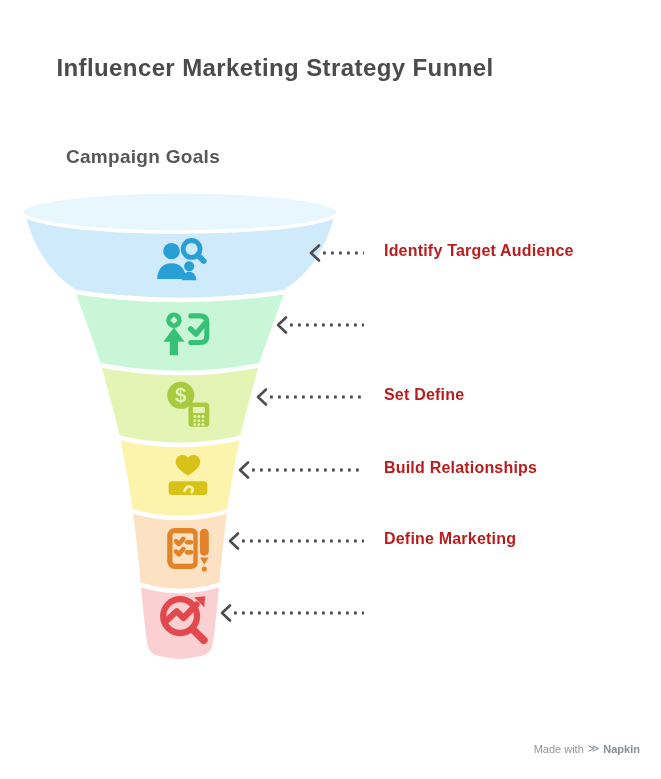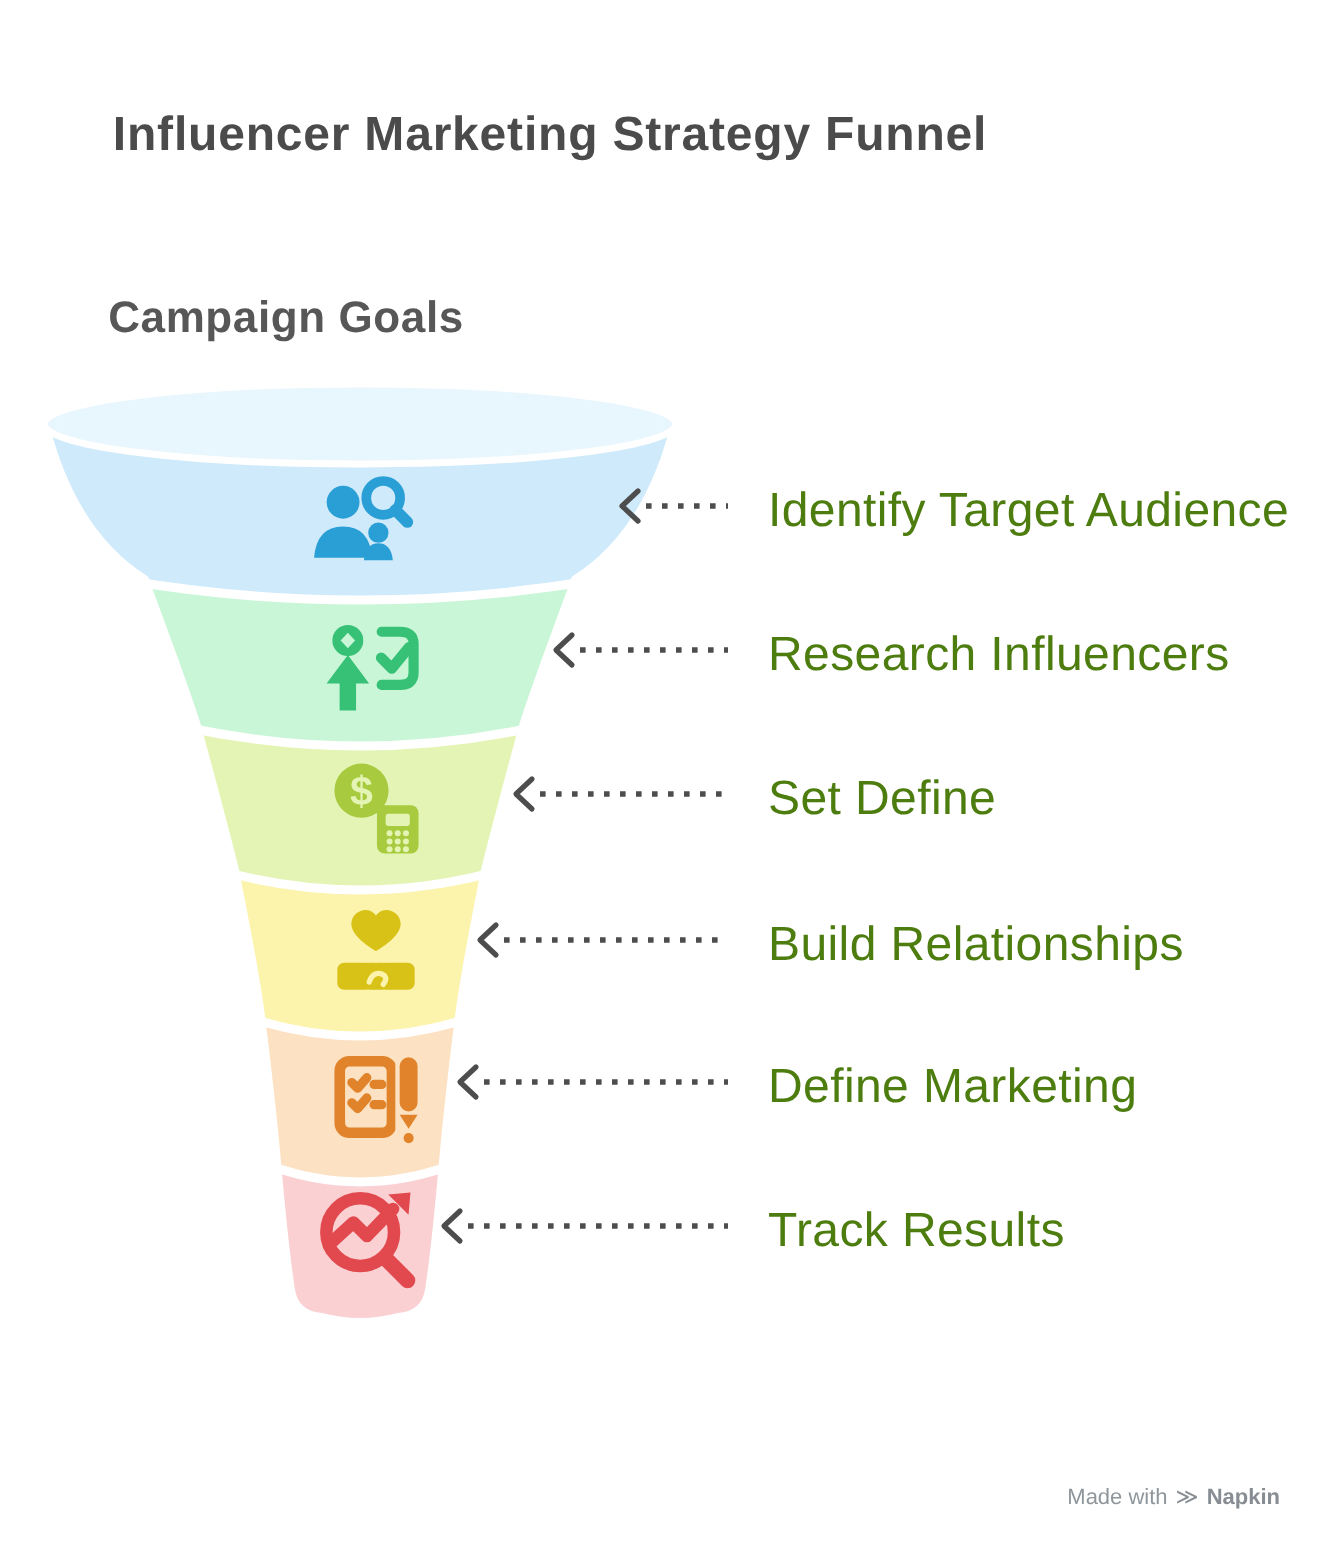--- a/index.html
+++ b/index.html
@@ -1,28 +1,28 @@
 <!DOCTYPE html>
 <html><head>
 <meta charset="utf-8">
 <style>
   html,body{margin:0;padding:0;background:#fff;}
   .page{position:relative;width:661px;height:779px;background:#ffffff;overflow:hidden;
         font-family:"Liberation Sans","DejaVu Sans",sans-serif;}
   .title{position:absolute;left:0;top:54px;width:550px;text-align:center;
          font-size:24px;font-weight:bold;color:#4b4b4b;letter-spacing:.4px;}
   .top-label{position:absolute;left:43px;top:146px;width:200px;text-align:center;
-         font-size:22px;font-weight:bold;color:#575757;letter-spacing:.3px;}
+         font-size:19px;font-weight:bold;color:#575757;letter-spacing:.3px;}
   .bottom-label{position:absolute;left:68px;top:672px;width:220px;text-align:center;
          font-size:18px;font-weight:bold;color:#575757;line-height:25px;letter-spacing:.2px;}
   .funnel-svg{position:absolute;left:0;top:190px;}
   .stage-icon{position:absolute;width:58px;height:58px;}
   .arrow{position:absolute;height:20px;}
-  .stage-label{position:absolute;left:384px;font-size:24px;font-weight:normal;
-         color:#4d7c0f;letter-spacing:.2px;white-space:nowrap;}
+  .stage-label{position:absolute;left:384px;font-size:16px;font-weight:bold;
+         color:#b91c1c;letter-spacing:.2px;white-space:nowrap;}
   .watermark{position:absolute;right:21px;bottom:24px;font-size:11px;color:#8f969b;
          display:flex;align-items:flex-end;gap:4px;}
   .watermark .brand{font-weight:bold;color:#878d92;}
   .watermark .wm-icon{font-size:11px;color:#878d92;}
 </style>
 </head>
 <body>
 
 <div class="page">
 
@@ -154,21 +154,20 @@
   <svg class="arrow" style="left:308px;top:243px" width="58" height="20" viewBox="0 0 58 20">
     <path d="M11 2.5 L3 10 L11 17.5" fill="none" stroke="#4d4d4d" stroke-width="2.6" stroke-linecap="round" stroke-linejoin="round"></path>
     <line x1="15" y1="10" x2="56" y2="10" stroke="#4d4d4d" stroke-width="2.8" stroke-dasharray="2.8 5.2"></line>
   </svg>
   <div class="stage-label" style="top:242px">Identify Target Audience</div>
 
   <svg class="arrow" style="left:275px;top:315px" width="91" height="20" viewBox="0 0 91 20">
     <path d="M11 2.5 L3 10 L11 17.5" fill="none" stroke="#4d4d4d" stroke-width="2.6" stroke-linecap="round" stroke-linejoin="round"></path>
     <line x1="15" y1="10" x2="89" y2="10" stroke="#4d4d4d" stroke-width="2.8" stroke-dasharray="2.8 5.2"></line>
   </svg>
-  <div class="stage-label" style="top:314px">Research Influencers</div>
 
   <svg class="arrow" style="left:255px;top:387px" width="111" height="20" viewBox="0 0 111 20">
     <path d="M11 2.5 L3 10 L11 17.5" fill="none" stroke="#4d4d4d" stroke-width="2.6" stroke-linecap="round" stroke-linejoin="round"></path>
     <line x1="15" y1="10" x2="109" y2="10" stroke="#4d4d4d" stroke-width="2.8" stroke-dasharray="2.8 5.2"></line>
   </svg>
   <div class="stage-label" style="top:386px">Set Define</div>
 
   <svg class="arrow" style="left:237px;top:460px" width="129" height="20" viewBox="0 0 129 20">
     <path d="M11 2.5 L3 10 L11 17.5" fill="none" stroke="#4d4d4d" stroke-width="2.6" stroke-linecap="round" stroke-linejoin="round"></path>
     <line x1="15" y1="10" x2="127" y2="10" stroke="#4d4d4d" stroke-width="2.8" stroke-dasharray="2.8 5.2"></line>
@@ -178,21 +177,20 @@
   <svg class="arrow" style="left:227px;top:531px" width="139" height="20" viewBox="0 0 139 20">
     <path d="M11 2.5 L3 10 L11 17.5" fill="none" stroke="#4d4d4d" stroke-width="2.6" stroke-linecap="round" stroke-linejoin="round"></path>
     <line x1="15" y1="10" x2="137" y2="10" stroke="#4d4d4d" stroke-width="2.8" stroke-dasharray="2.8 5.2"></line>
   </svg>
   <div class="stage-label" style="top:530px">Define Marketing</div>
 
   <svg class="arrow" style="left:219px;top:603px" width="147" height="20" viewBox="0 0 147 20">
     <path d="M11 2.5 L3 10 L11 17.5" fill="none" stroke="#4d4d4d" stroke-width="2.6" stroke-linecap="round" stroke-linejoin="round"></path>
     <line x1="15" y1="10" x2="145" y2="10" stroke="#4d4d4d" stroke-width="2.8" stroke-dasharray="2.8 5.2"></line>
   </svg>
-  <div class="stage-label" style="top:602px">Track Results</div>
 
 
   <div class="watermark">
     <span>Made with</span>
     <span class="wm-icon">≫</span>
     <span class="brand">Napkin</span>
   </div>
 
 </div>
 

